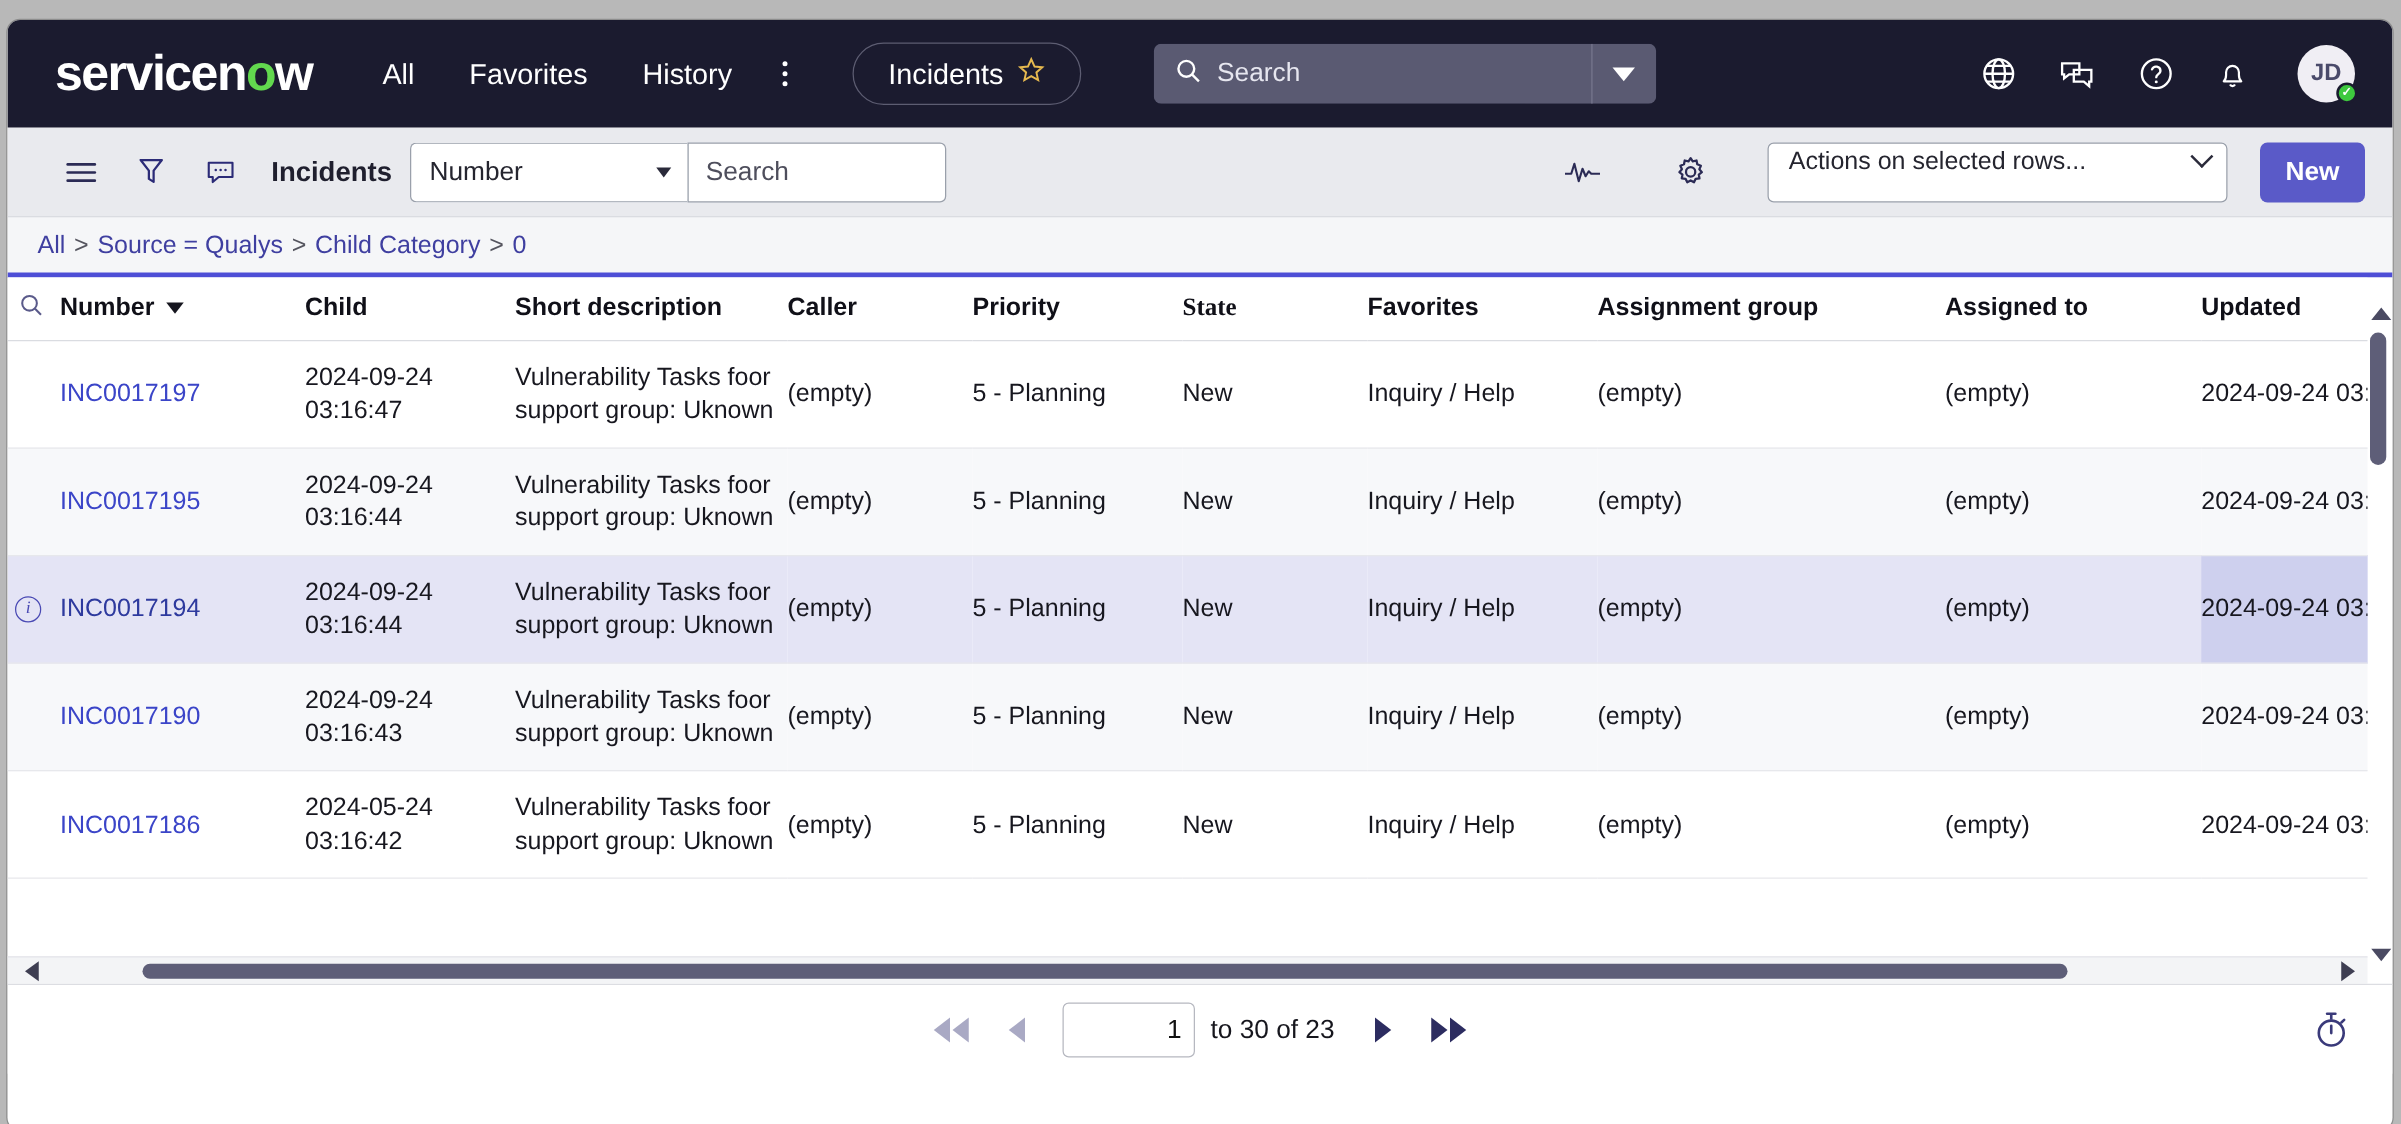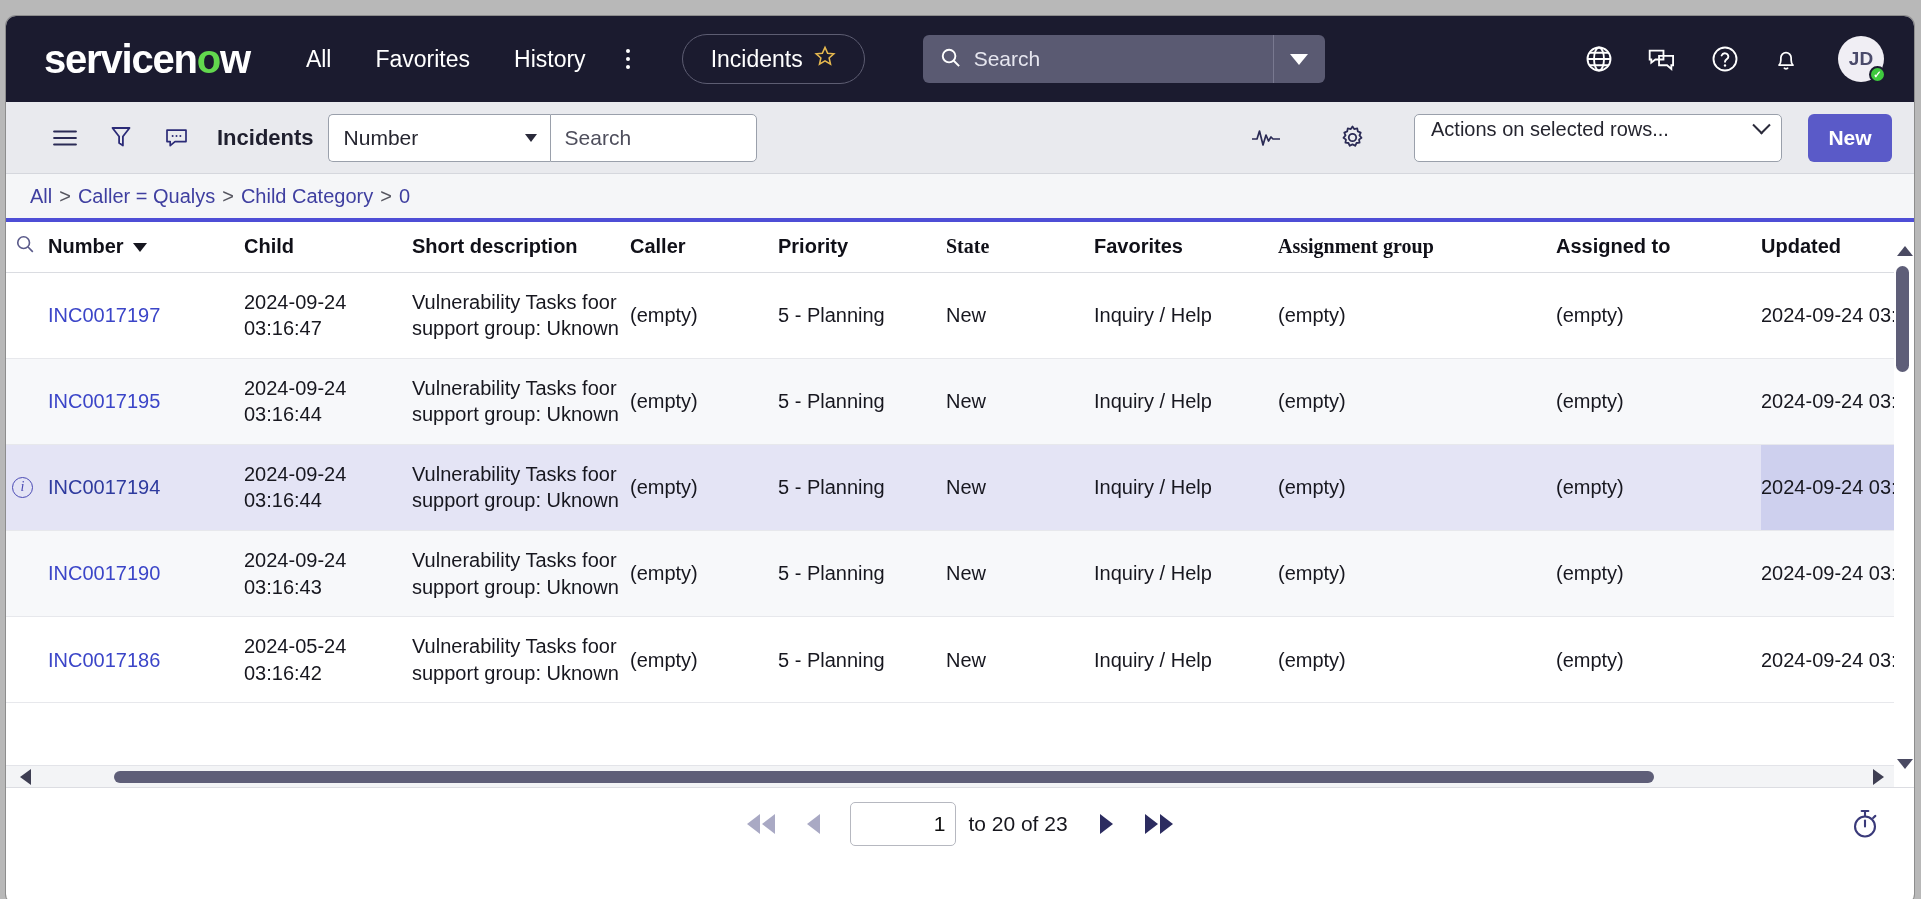--- a/index.html
+++ b/index.html
@@ -199,21 +199,21 @@
     white-space: nowrap;
   }
   th.c-sel { width: 42px; padding-left: 8px; }
   th.c-num { width: 196px; }
   th.c-open { width: 168px; }
   th.c-desc { width: 218px; }
   th.c-caller { width: 148px; margin-top: 32px; }
   th.c-prio { width: 168px; }
   th.c-state { width: 148px; font-family: Liberation Serif, serif; }
   th.c-cat { width: 184px; }
-  th.c-grp { width: 278px; font-family: Liberation Serif, serif; }
+  th.c-grp { width: 278px; }
   th.c-asg { width: 205px; }
   th.c-upd { width: 215px; }
   .sort-caret {
     display: inline-block; margin-left: 9px;
     width: 0; height: 0;
     border-left: 7px solid transparent;
     border-right: 7px solid transparent;
     border-top: 9px solid #16161f;
     vertical-align: middle;
   }
@@ -414,21 +414,21 @@
         <span>Actions on selected rows...</span>
         <span class="chev"></span>
       </div>
       <button class="btn-new">New</button>
     </div>
   </div>
 
   <div class="breadcrumb-bar">
     <span class="crumb">All</span>
     <span class="crumb-sep">&gt;</span>
-    <span class="crumb">Caller = Qualys</span>
+    <span class="crumb">Source = Qualys</span>
     <span class="crumb-sep">&gt;</span>
     <span class="crumb">Child Category</span>
     <span class="crumb-sep">&gt;</span>
     <span class="crumb-last">0</span>
   </div>
 
   <div class="table-region">
     <div class="table-scroll">
       <table>
         <thead>
@@ -539,21 +539,21 @@
   <div class="footer">
     <div class="pager">
       <span class="pg-btn dim">
         <span class="tri-l"></span>
           <span class="tri-l"></span>
       </span>
       <span class="pg-btn dim">
         <span class="tri-l"></span>
       </span>
       <input class="page-input" readonly="" value="1" style="">
-      <span class="range-txt">to 20 of 23</span>
+      <span class="range-txt">to 30 of 23</span>
       <span class="pg-btn">
         <span class="tri-r"></span>
       </span>
       <span class="pg-btn">
         <span class="tri-r"></span>
           <span class="tri-r"></span>
       </span>
     </div>
     <span class="stopwatch">
       <svg width="30" height="32" viewBox="0 0 24 26" fill="none" stroke="#3a3a7a" stroke-width="1.7">

